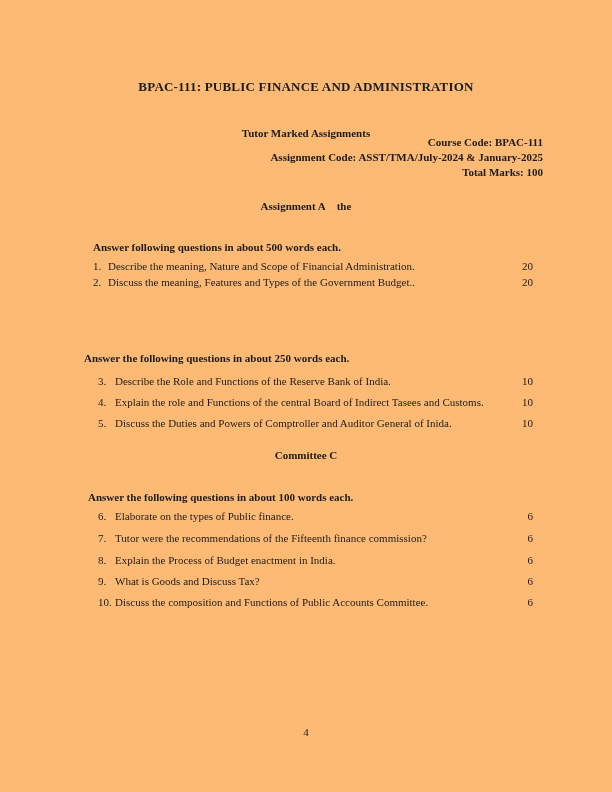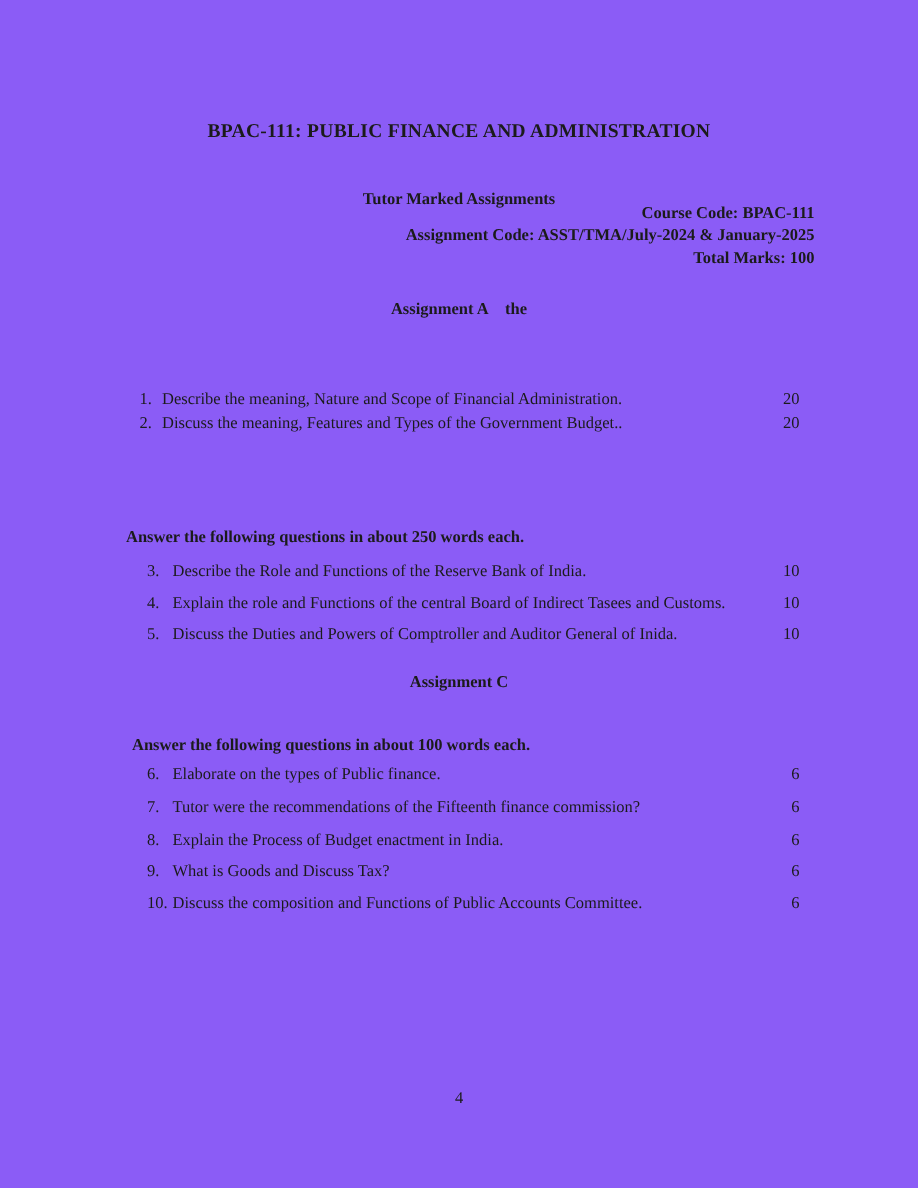--- a/index.html
+++ b/index.html
@@ -4,21 +4,21 @@
 <style>
   html, body {
     margin: 0;
     padding: 0;
     background: #ffffff;
   }
   .page {
     position: relative;
     width: 612px;
     height: 792px;
-    background: #8b5cf6;
+    background: #fdba74;
     font-family: "Liberation Serif", "DejaVu Serif", serif;
     color: #1b1b1b;
     font-size: 11px;
     overflow: hidden;
   }
   .abs { position: absolute; }
   .b { font-weight: bold; }
   .center { left: 0; right: 0; text-align: center; }
 
   .doc-title {
@@ -80,20 +80,21 @@
   <div class="abs center b doc-subtitle">Tutor Marked Assignments</div>
 
   <div class="abs b meta">
     <div>Course Code: BPAC-111</div>
     <div>Assignment Code: ASST/TMA/July-2024 &amp; January-2025</div>
     <div>Total Marks: 100</div>
   </div>
 
   <div class="abs center b sec-heading-a"><span>Assignment A</span><span>&nbsp;&nbsp;&nbsp;&nbsp;the</span></div>
 
+  <div class="abs b instr instr-a">Answer following questions in about 500 words each.</div>
 
   <div class="abs row r1">
     <span class="num">1.</span>
     <span class="qtext">Describe the meaning, Nature and Scope of Financial Administration.</span>
     <span class="marks">20</span>
   </div>
   <div class="abs row r2">
     <span class="num">2.</span>
     <span class="qtext">Discuss the meaning, Features and Types of the Government Budget..</span>
     <span class="marks">20</span>
@@ -111,21 +112,21 @@
     <span class="num">4.</span>
     <span class="qtext">Explain the role and Functions of the central Board of Indirect Tasees and Customs.</span>
     <span class="marks">10</span>
   </div>
   <div class="abs row bc r5">
     <span class="num">5.</span>
     <span class="qtext">Discuss the Duties and Powers of Comptroller and Auditor General of Inida.</span>
     <span class="marks">10</span>
   </div>
 
-  <div class="abs center b sec-heading-c"><span>Assignment C</span><span></span></div>
+  <div class="abs center b sec-heading-c"><span>Committee C</span><span></span></div>
 
   <div class="abs b instr instr-c">Answer the following questions in about 100 words each.</div>
 
   <div class="abs row bc r6">
     <span class="num">6.</span>
     <span class="qtext">Elaborate on the types of Public finance.</span>
     <span class="marks">6</span>
   </div>
   <div class="abs row bc r7">
     <span class="num">7.</span>

